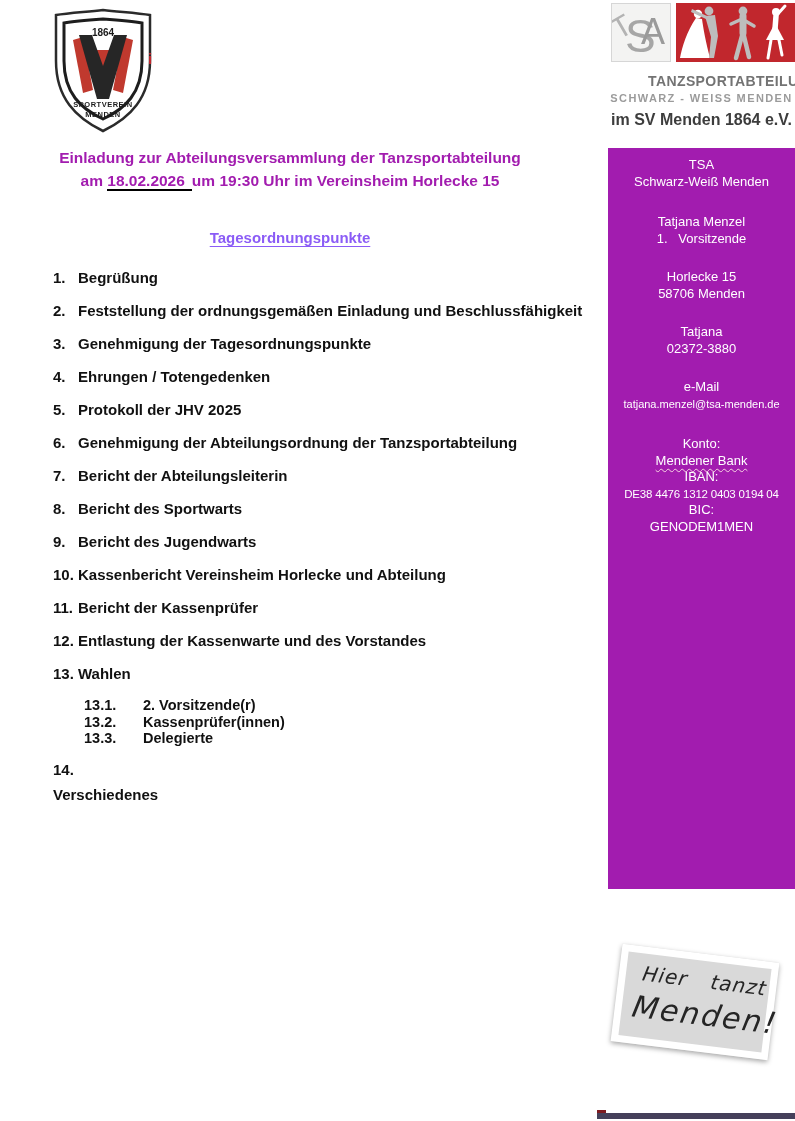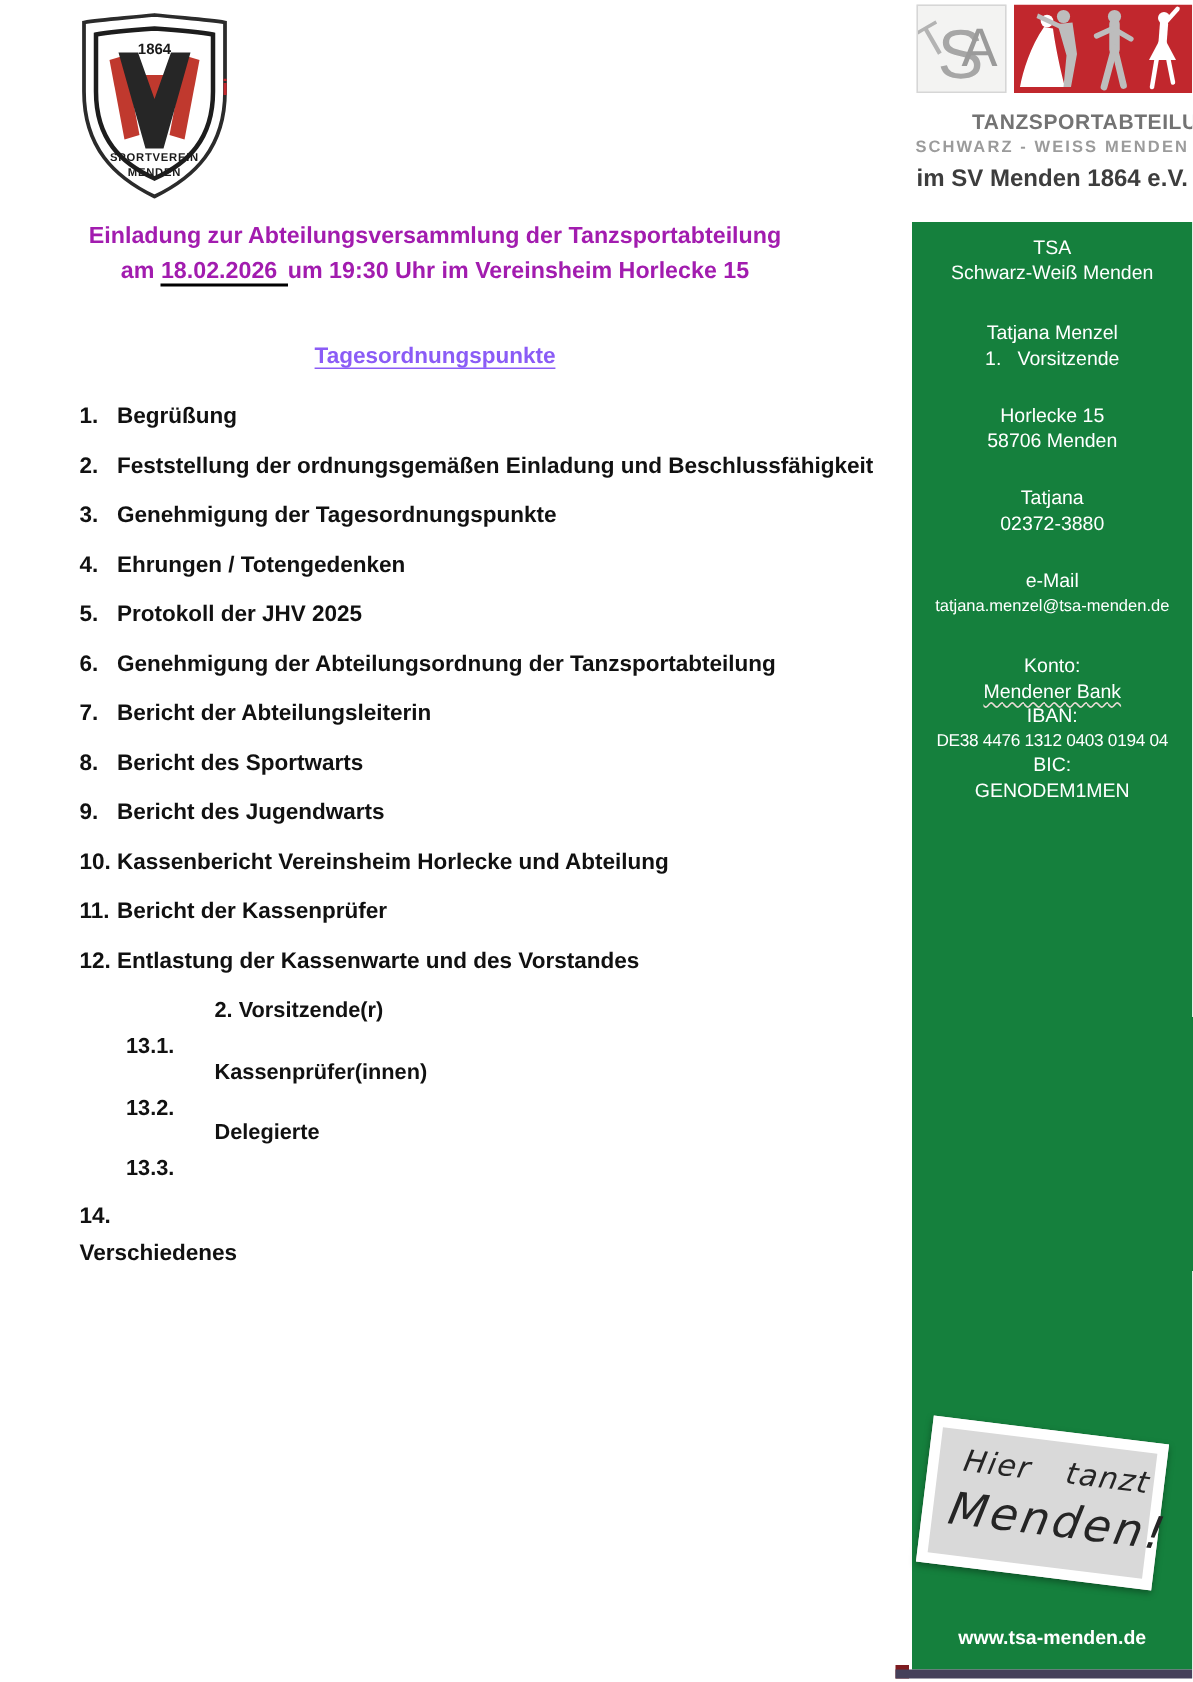--- a/index.html
+++ b/index.html
@@ -22,34 +22,34 @@
   
   .agenda-heading{position:absolute;left:10px;top:229px;width:560px;text-align:center;
          font-size:15px;font-weight:bold;color:#8b5cf6;
          text-decoration:underline;text-underline-offset:3px;}
   .agenda{position:absolute;left:53px;top:270px;width:540px;color:#111;}
   .agenda .row{display:flex;font-size:15px;font-weight:bold;line-height:15px;margin-bottom:18px;}
   .agenda .row .num{width:25px;flex:0 0 25px;}
   .agenda .row.r13{margin-bottom:16px;}
   .subs{margin-left:31px;}
   .subs .srow{display:flex;font-size:14.5px;font-weight:bold;line-height:16.5px;}
-  .subs .srow .num{width:59px;flex:0 0 59px;margin-top:24px;}
+  .subs .srow .num{width:59px;flex:0 0 59px;}
   .agenda .row.r14{margin-top:15px;margin-bottom:0;flex-direction:column;}
 
   
   .logoblock{position:absolute;left:608px;top:3px;width:187px;}
   .logorow{display:flex;height:59px;}
   .tsabox{width:60px;height:59px;background:#f3f3f2;border:1px solid #d6d6d6;box-sizing:border-box;margin-left:3px;}
   .dancerbox{width:119px;height:59px;margin-left:5px;}
   .lb1{margin-top:11px;text-align:center;color:#737373;font-size:14px;font-weight:bold;letter-spacing:.4px;margin-left:40px;}
   .lb2{margin-top:3px;text-align:center;color:#9b9b9b;font-size:11px;font-weight:bold;letter-spacing:1.4px;}
   .lb3{margin-top:7px;text-align:center;color:#3d3d3d;font-size:16px;font-weight:600;}
 
   
-  .panel{position:absolute;left:608px;top:148px;width:187px;height:965px;background:#15803d;
+  .panel{position:absolute;left:608px;top:148px;width:187px;height:741px;background:#a21caf;
          color:#fff;text-align:center;font-size:13px;text-decoration:underline;}
   .panel .grp{position:absolute;left:0;width:100%;line-height:16.5px;}
   .g-org{top:9px;}
   .g-contact{top:66px;}
   .g-addr{top:121px;}
   .g-phone{top:176px;}
   .g-email{top:231px;}
   .g-email .mail{font-size:11px;}
   .g-konto{top:288px;line-height:17px;}
   .wavy{text-decoration:underline wavy rgba(255,230,230,.9);text-underline-offset:3px;text-decoration-thickness:1px;}
@@ -138,20 +138,24 @@
         <span class="num">10.</span>
         <span class="txt">Kassenbericht Vereinsheim Horlecke und Abteilung</span>
       </div>
     <div class="row">
         <span class="num">11.</span>
         <span class="txt">Bericht der Kassenprüfer</span>
       </div>
     <div class="row">
         <span class="num">12.</span>
         <span class="txt">Entlastung der Kassenwarte und des Vorstandes</span>
+      </div>
+    <div class="row r13">
+        <span class="num">13.</span>
+        <span class="txt">Wahlen</span>
       </div>
     <div class="subs">
       <div class="srow">
           <span class="num">13.1.</span>
           <span class="txt">2. Vorsitzende(r)</span>
         </div>
       <div class="srow">
           <span class="num">13.2.</span>
           <span class="txt">Kassenprüfer(innen)</span>
         </div>

